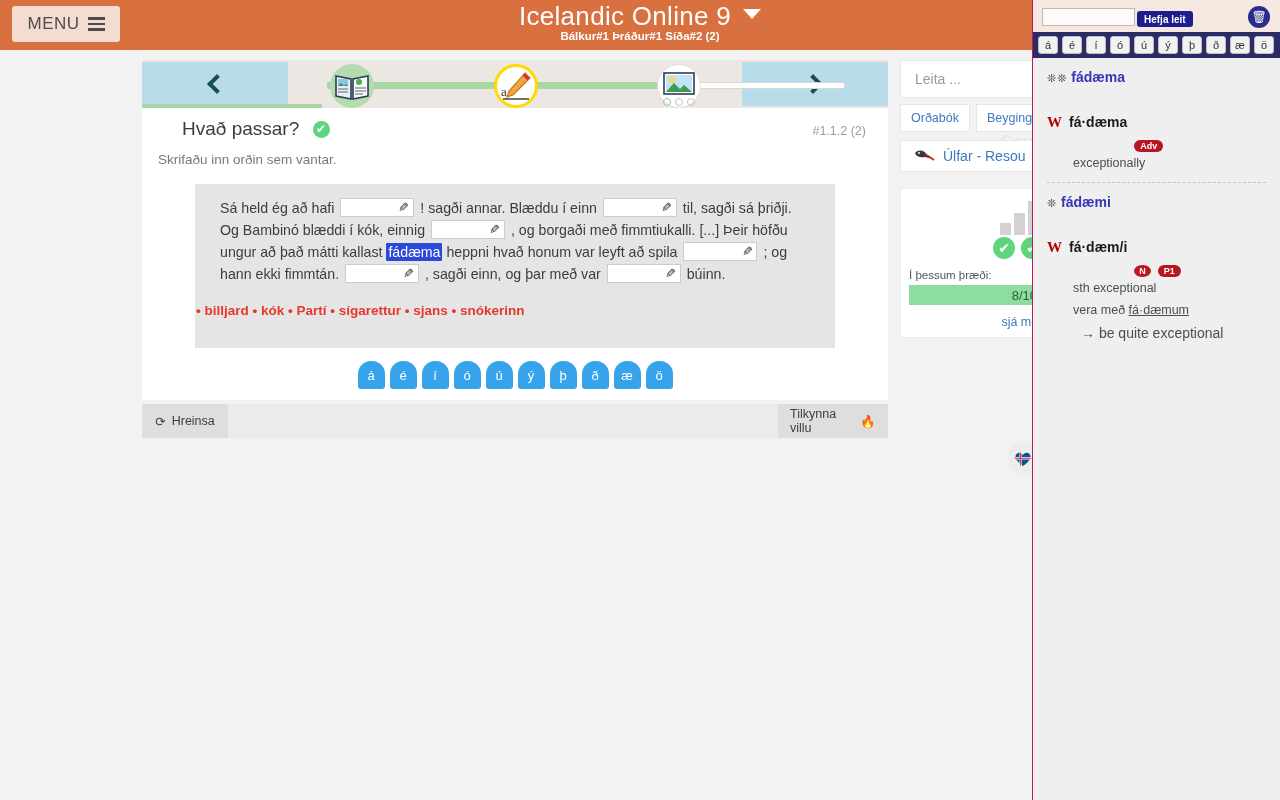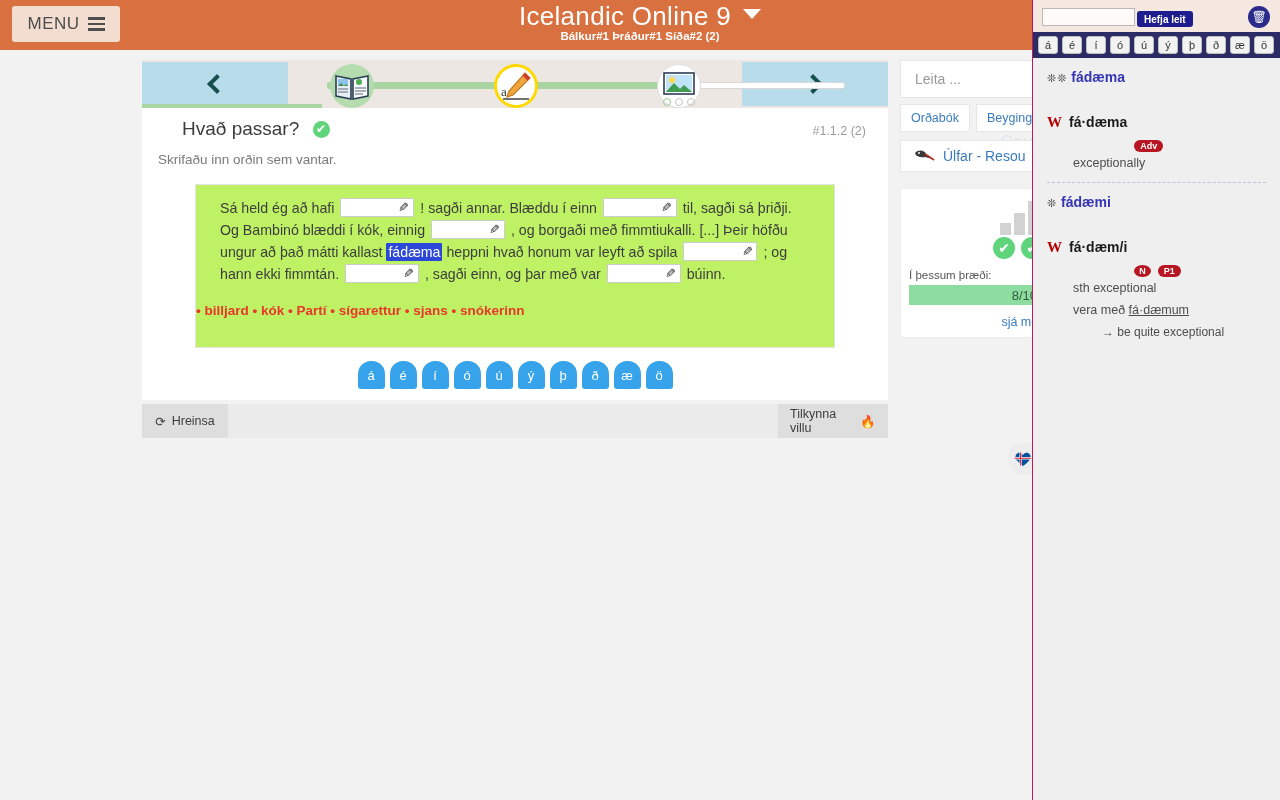--- a/index.html
+++ b/index.html
@@ -105,21 +105,21 @@
   }
   .q-num {
     position: absolute; right: 22px; top: 16px; font-size: 12.5px; color: #9b9b9b;
   }
   .q-instr {
     position: absolute; left: 16px; top: 44px; font-size: 13.5px; color: #7a7a7a;
   }
 
   .exbox {
     position: absolute; left: 53px; top: 76px; width: 640px; height: 164px;
-    background: #bef264; border: 1px solid #e3e3e3;
+    background: #e5e5e5; border: 1px solid #e3e3e3;
   }
   .extext {
     padding: 12px 24px; font-size: 14.2px; color: #3d3d3d; line-height: 22px;
   }
   .blank {
     display: inline-block; width: 74px; height: 19px;
     border: 1px solid #cccccc; background: #ffffff; vertical-align: -4px;
     position: relative; margin: 0 2px; cursor: text;
   }
   .blank::after {
@@ -246,21 +246,21 @@
   .wmark { color: #b40000; font-size: 15px; font-weight: bold; font-family: "Liberation Serif", serif; }
   .lemma { font-size: 14px; color: #1a1a1a; font-weight: bold; }
   .pos {
     background: #b81622; color: #fff; font-size: 9px; font-weight: bold;
     border-radius: 8px; padding: 1px 6px; margin-top: 48px;
   }
   .pos.circ { border-radius: 50%; padding: 1px 5px; }
   .gloss { font-size: 12.5px; color: #4d4d4d; margin: 4px 0 0 26px; }
   .ex { font-size: 12.5px; color: #4d4d4d; margin: 8px 0 0 26px; }
   .ex u { text-decoration: underline; }
-  .tr { font-size: 12px; color: #4d4d4d; margin-left: 29px; }
+  .tr { font-size: 14px; color: #4d4d4d; margin-left: 8px; }
 </style>
 </head>
 <body>
 
 <div class="topbar">
   <div class="menu-btn">
     <span class="mlabel">MENU</span>
     <span class="burger">
         <i></i>
         <i></i>

